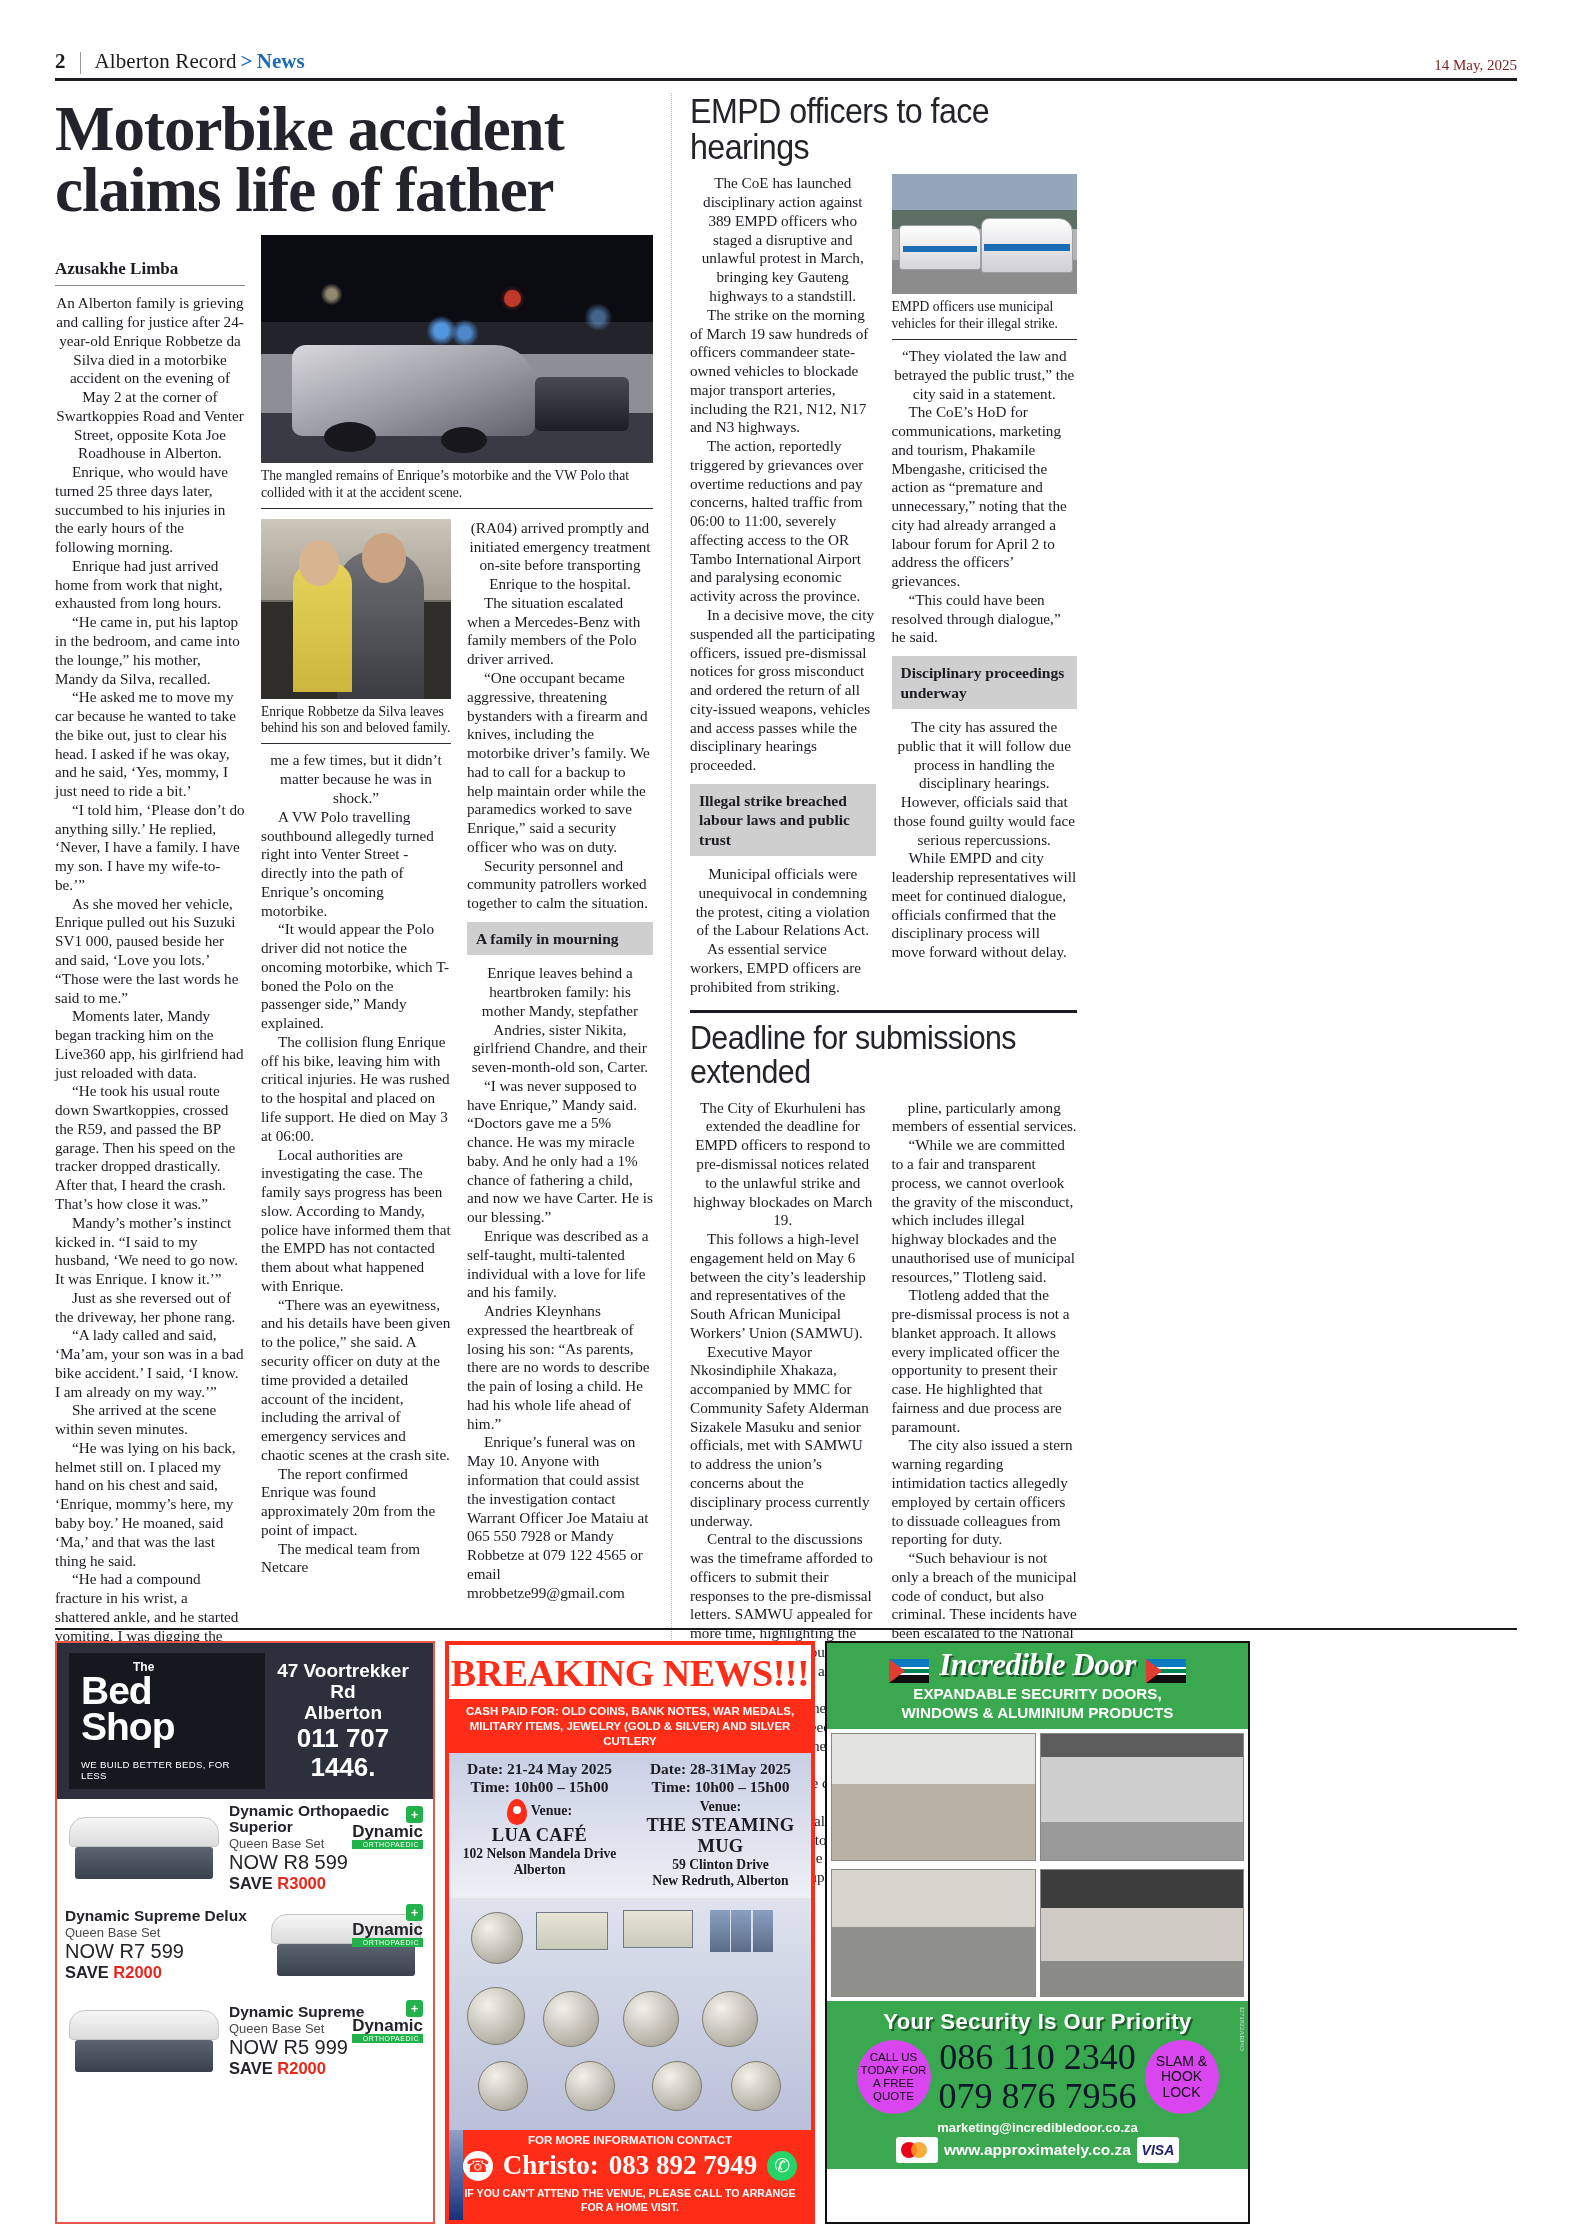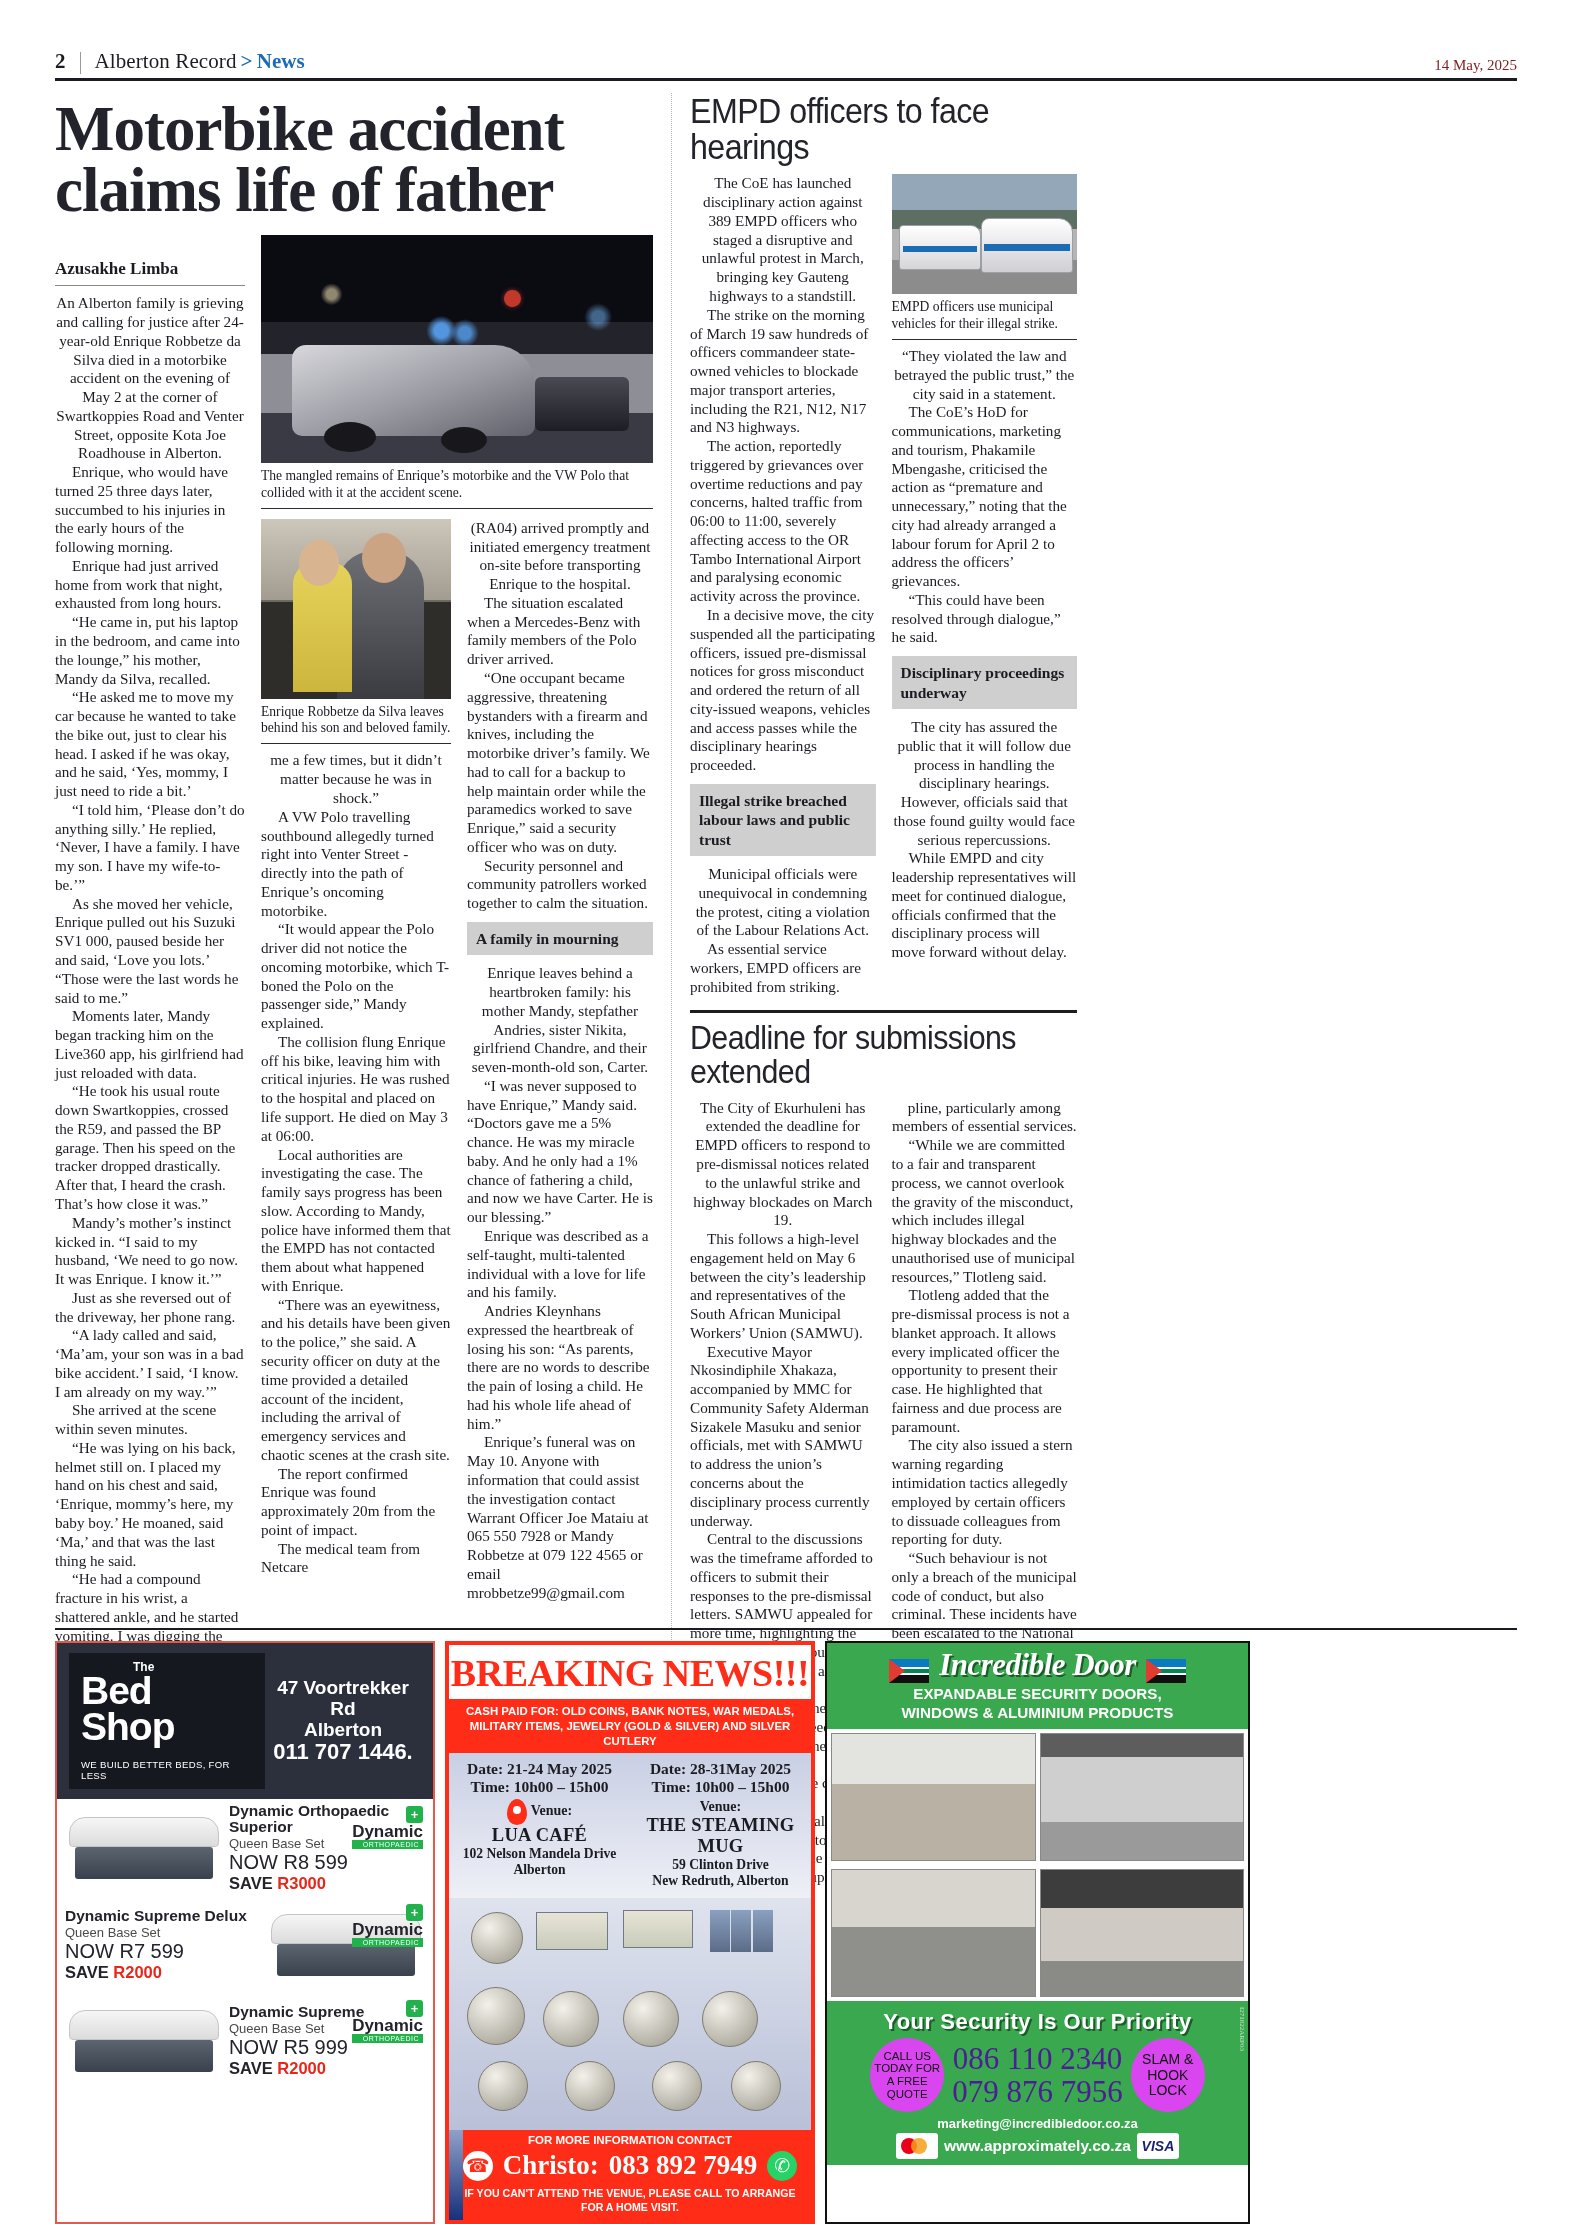--- a/index.html
+++ b/index.html
@@ -115,21 +115,21 @@
   .ad-door { width:425px; border:2px solid #111; background:#fff; }
   .ads-rule { position:absolute; left:55px; right:55px; top:1628px; border-top:2px solid #1b1b22;}
 
   
   .bs-top { background:#2b303c; padding:10px 12px; display:flex; align-items:center; }
   .bs-logo { background:#16181f; padding:8px 12px; width:196px; }
   .bs-logo .the { font-family:"Liberation Sans", sans-serif; color:#fff; font-size:12px; font-weight:bold; margin-left:52px; line-height:1;}
   .bs-logo .bed { font-family:"Liberation Sans", sans-serif; color:#fff; font-size:39px; font-weight:bold; line-height:.92; letter-spacing:-1px;}
   .bs-logo .tag { font-family:"Liberation Sans", sans-serif; color:#fff; font-size:9.6px; letter-spacing:.3px; margin-top:14px;}
   .bs-addr { color:#fff; font-family:"Liberation Sans", sans-serif; font-weight:bold; text-align:center; flex:1; line-height:1.12;}
-  .bs-addr .l1{ font-size:19px; } .bs-addr .l2{ font-size:19px; } .bs-addr .l3{ font-size:22px; }
+  .bs-addr .l1{ font-size:19px; } .bs-addr .l2{ font-size:19px; } .bs-addr .l3{ font-size:26px; }
   .bs-row { display:flex; align-items:center; padding:4px 8px; gap:6px; position:relative; min-height:96px;}
   .bs-row.rev { flex-direction:row-reverse; }
   .bed-img { width:158px; height:74px; position:relative; }
   .bed-img .mat { position:absolute; left:4px; right:4px; top:6px; height:30px;
     background:linear-gradient(#f6f6f6,#dcdcdc); border-radius:16px 16px 4px 4px; border:1px solid #c5c5c5;}
   .bed-img .base { position:absolute; left:10px; right:10px; top:36px; height:32px;
     background:linear-gradient(#5c6470,#39414d); border-radius:3px;}
   .bs-txt { flex:1; font-family:"Liberation Sans", sans-serif; }
   .bs-name { font-weight:bold; font-size:15.5px; line-height:1.08; color:#23232c;}
   .bs-sub { font-size:13px; color:#4a4a4a; }
@@ -187,21 +187,21 @@
   .p3 { background:linear-gradient(#d8d5ce 0 45%, #8f8f8b 45% 100%); }
   .p4 { background:linear-gradient(#3d3d3d 0 30%, #cfcbc4 30% 72%, #8a8a86 72% 100%); }
   .id-foot { background:#3aa84f; padding:8px 8px 6px; text-align:center; position:relative;}
   .id-slogan { font-family:"Liberation Sans", sans-serif; font-weight:bold; font-size:22px; color:#fff;
      letter-spacing:.5px; text-shadow:2px 2px 0 #1d5b2a;}
   .id-phones { display:flex; align-items:center; justify-content:center; gap:8px; margin-top:3px;}
   .bubble { background:#d946ef; border-radius:50%; width:74px; height:74px; display:flex; align-items:center;
      justify-content:center; text-align:center; font-family:"Liberation Sans", sans-serif; font-weight:normal;
      font-size:11.5px; line-height:1.12; color:#111;}
   .bubble.big { font-size:14px; }
-  .id-nums { color:#4c1d95; font-size:31px; line-height:1.08; }
+  .id-nums { color:#0f172a; font-size:36px; line-height:1.08; }
   .id-mail { font-family:"Liberation Sans", sans-serif; font-weight:bold; color:#fff; font-size:13px; margin-top:4px;}
   .id-web { display:flex; align-items:center; justify-content:center; gap:6px; margin-top:2px;}
   .id-web .txt { font-family:"Liberation Sans", sans-serif; font-weight:bold; color:#fff; font-size:15.5px;}
   .mc { width:42px; height:26px; background:#fff; border-radius:3px; position:relative; }
   .mc:before, .mc:after{ content:""; position:absolute; top:5px; width:16px; height:16px; border-radius:50%;}
   .mc:before{ left:5px; background:#eb001b;} .mc:after{ left:15px; background:#f79e1b; opacity:.85;}
   .visa { width:42px; height:26px; background:#fff; border-radius:3px; color:#1a1f71;
      font-family:"Liberation Sans", sans-serif; font-style:italic; font-weight:bold; font-size:14px;
      display:flex; align-items:center; justify-content:center;}
   .idcode { position:absolute; right:2px; top:6px; writing-mode:vertical-rl; font-size:7px; color:#c9e3cf;}

